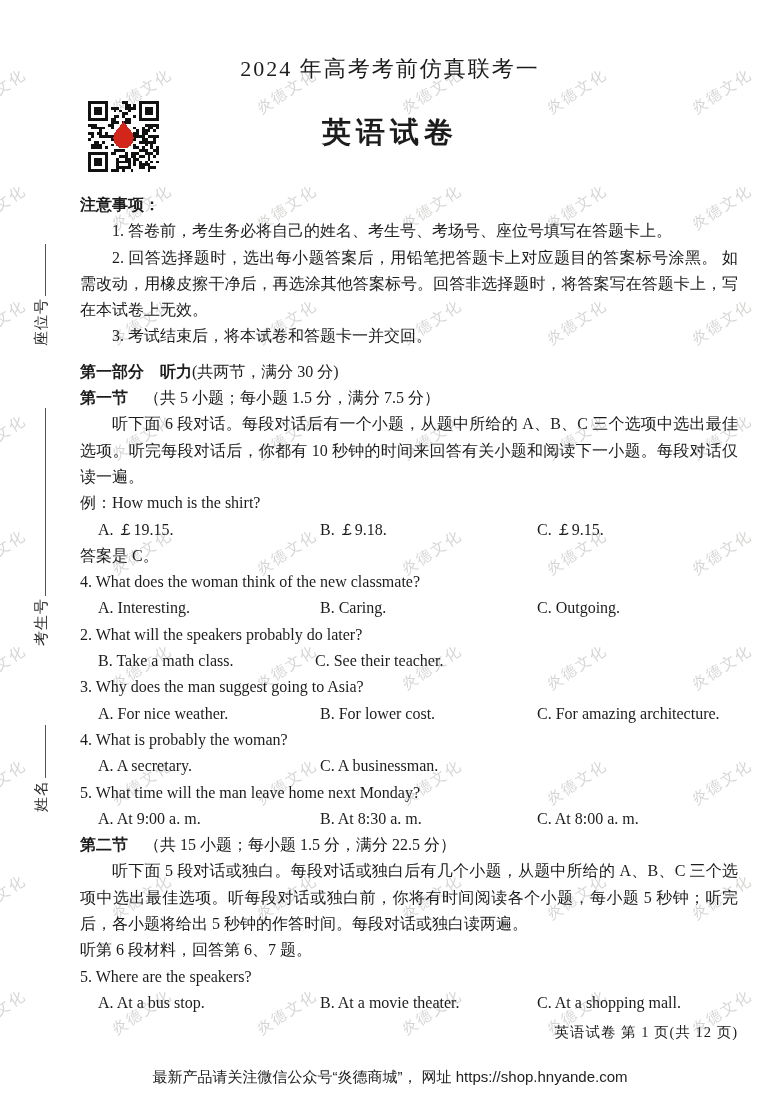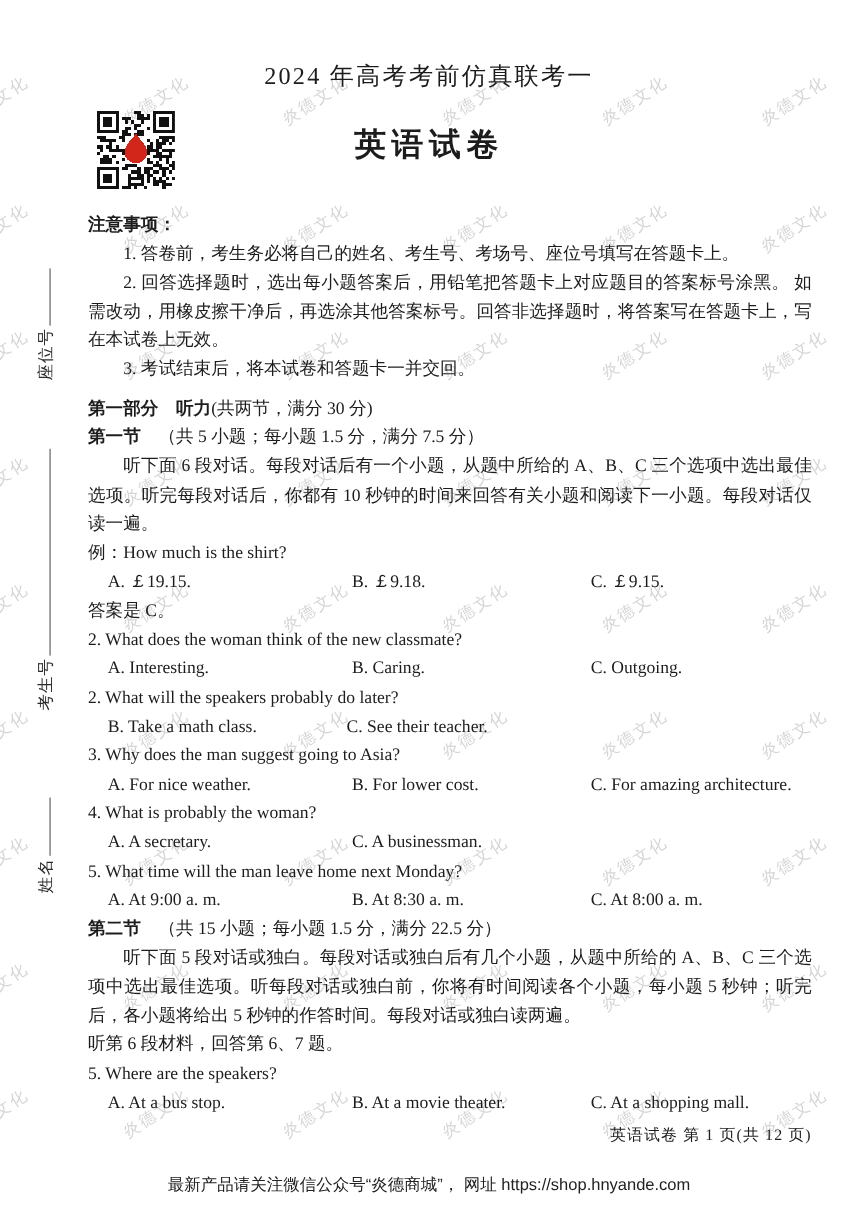--- a/index.html
+++ b/index.html
@@ -388,21 +388,21 @@
       <div>例：How much is the shirt?</div>
       <div class="opts">
         <span class="opt-a">A. ￡19.15.</span>
         <span class="opt-b">B. ￡9.18.</span>
         <span class="opt-c">C. ￡9.15.</span>
       </div>
       <div>答案是 C。</div>
     </div>
 
     <div>
-      <div>2. What does the woman think of the new classmate?</div>
+      <div>4. What does the woman think of the new classmate?</div>
       <div class="opts">
         <span class="opt-a">A. Interesting.</span>
         <span class="opt-b">B. Caring.</span>
         <span class="opt-c">C. Outgoing.</span>
       </div>
     </div>
 
     <div>
       <div>2. What will the speakers probably do later?</div>
       <div class="opts">

